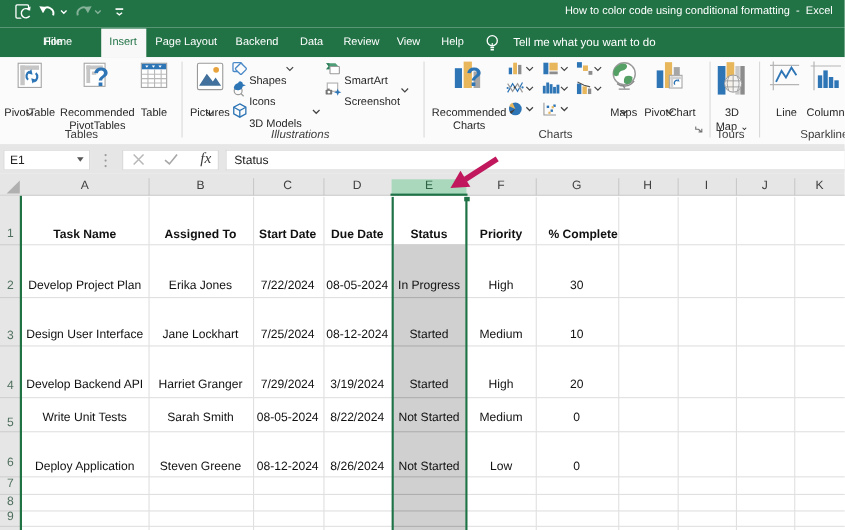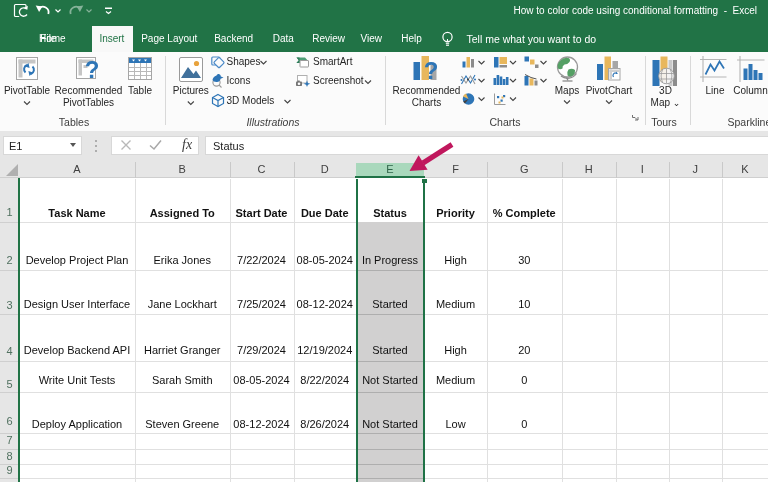--- a/index.html
+++ b/index.html
@@ -1,20 +1,20 @@
 <!DOCTYPE html>
 <html><head>
 <meta charset="utf-8">
 <style>
 * { margin:0; padding:0; box-sizing:border-box; }
 html,body { width:768px; height:482px; overflow:hidden; }
 body { font-family:"Liberation Sans",sans-serif; position:relative; background:#fff; }
 .abs { position:absolute; }
 .tab { position:absolute; top:33px; font-size:10px; color:#fff; }
-.glbl { position:absolute; font-size:10px; color:#262626; text-align:center; line-height:12.5px; }
+.glbl { position:absolute; font-size:10px; color:#262626; text-align:center; line-height:12.5px;margin-top:12px; }
 .gname { position:absolute; top:116px; font-size:10.5px; color:#3d3d3d; text-align:center; }
 .hdr { position:absolute; top:162px; height:15px; font-size:11px; color:#404040; text-align:center; line-height:15px; }
 .vline { position:absolute; width:1px; background:#e0e0e0; }
 .hline { position:absolute; height:1px; background:#e0e0e0; }
 .cell { position:absolute; font-size:11px; color:#111; text-align:center; height:13px; line-height:13px; white-space:nowrap; }
 .rown { position:absolute; font-size:11px; color:#50705f; text-align:center; width:19px; left:0; height:13px; line-height:13px; }
 </style>
 </head>
 <body>
 
@@ -388,42 +388,42 @@
 <div class="abs" style="left:355.5px;top:178.5px;width:2px;height:303.5px;background:#1f7246;"></div>
 <div class="abs" style="left:422.5px;top:178.5px;width:2px;height:303.5px;background:#1f7246;"></div>
 <div class="abs" style="left:421.5px;top:178.5px;width:5px;height:4.8px;background:#1f7246;"></div>
 
 <div class="cell" style="left:19px;width:116px;top:207px;font-weight:bold;">Task Name</div>
 <div class="cell" style="left:135px;width:94.5px;top:207px;font-weight:bold;">Assigned To</div>
 <div class="cell" style="left:229.5px;width:64px;top:207px;font-weight:bold;">Start Date</div>
 <div class="cell" style="left:293.5px;width:62.5px;top:207px;font-weight:bold;">Due Date</div>
 <div class="cell" style="left:356px;width:68px;top:207px;font-weight:bold;">Status</div>
 <div class="cell" style="left:424px;width:63px;top:207px;font-weight:bold;">Priority</div>
-<div class="cell" style="left:487px;width:74.5px;top:207px;font-weight:bold;">% Complete</div>
+<div class="cell" style="left:487px;width:74.5px;top:207px;font-weight:bold;text-align:right;">% Complete</div>
 
 <div class="cell" style="left:19px;width:116px;top:253.5px;">Develop Project Plan</div>
 <div class="cell" style="left:135px;width:94.5px;top:253.5px;">Erika Jones</div>
 <div class="cell" style="left:229.5px;width:64px;top:253.5px;">7/22/2024</div>
 <div class="cell" style="left:293.5px;width:62.5px;top:253.5px;">08-05-2024</div>
 <div class="cell" style="left:356px;width:68px;top:253.5px;">In Progress</div>
 <div class="cell" style="left:424px;width:63px;top:253.5px;">High</div>
 <div class="cell" style="left:487px;width:74.5px;top:253.5px;">30</div>
 
 <div class="cell" style="left:19px;width:116px;top:298px;">Design User Interface</div>
 <div class="cell" style="left:135px;width:94.5px;top:298px;">Jane Lockhart</div>
 <div class="cell" style="left:229.5px;width:64px;top:298px;">7/25/2024</div>
 <div class="cell" style="left:293.5px;width:62.5px;top:298px;">08-12-2024</div>
 <div class="cell" style="left:356px;width:68px;top:298px;">Started</div>
 <div class="cell" style="left:424px;width:63px;top:298px;">Medium</div>
 <div class="cell" style="left:487px;width:74.5px;top:298px;">10</div>
 
 <div class="cell" style="left:19px;width:116px;top:344px;">Develop Backend API</div>
 <div class="cell" style="left:135px;width:94.5px;top:344px;">Harriet Granger</div>
 <div class="cell" style="left:229.5px;width:64px;top:344px;">7/29/2024</div>
-<div class="cell" style="left:293.5px;width:62.5px;top:344px;">12/19/2024</div>
+<div class="cell" style="left:293.5px;width:62.5px;top:344px;">3/19/2024</div>
 <div class="cell" style="left:356px;width:68px;top:344px;">Started</div>
 <div class="cell" style="left:424px;width:63px;top:344px;">High</div>
 <div class="cell" style="left:487px;width:74.5px;top:344px;">20</div>
 
 <div class="cell" style="left:19px;width:116px;top:373.5px;">Write Unit Tests</div>
 <div class="cell" style="left:135px;width:94.5px;top:373.5px;">Sarah Smith</div>
 <div class="cell" style="left:229.5px;width:64px;top:373.5px;">08-05-2024</div>
 <div class="cell" style="left:293.5px;width:62.5px;top:373.5px;">8/22/2024</div>
 <div class="cell" style="left:356px;width:68px;top:373.5px;">Not Started</div>
 <div class="cell" style="left:424px;width:63px;top:373.5px;">Medium</div>

